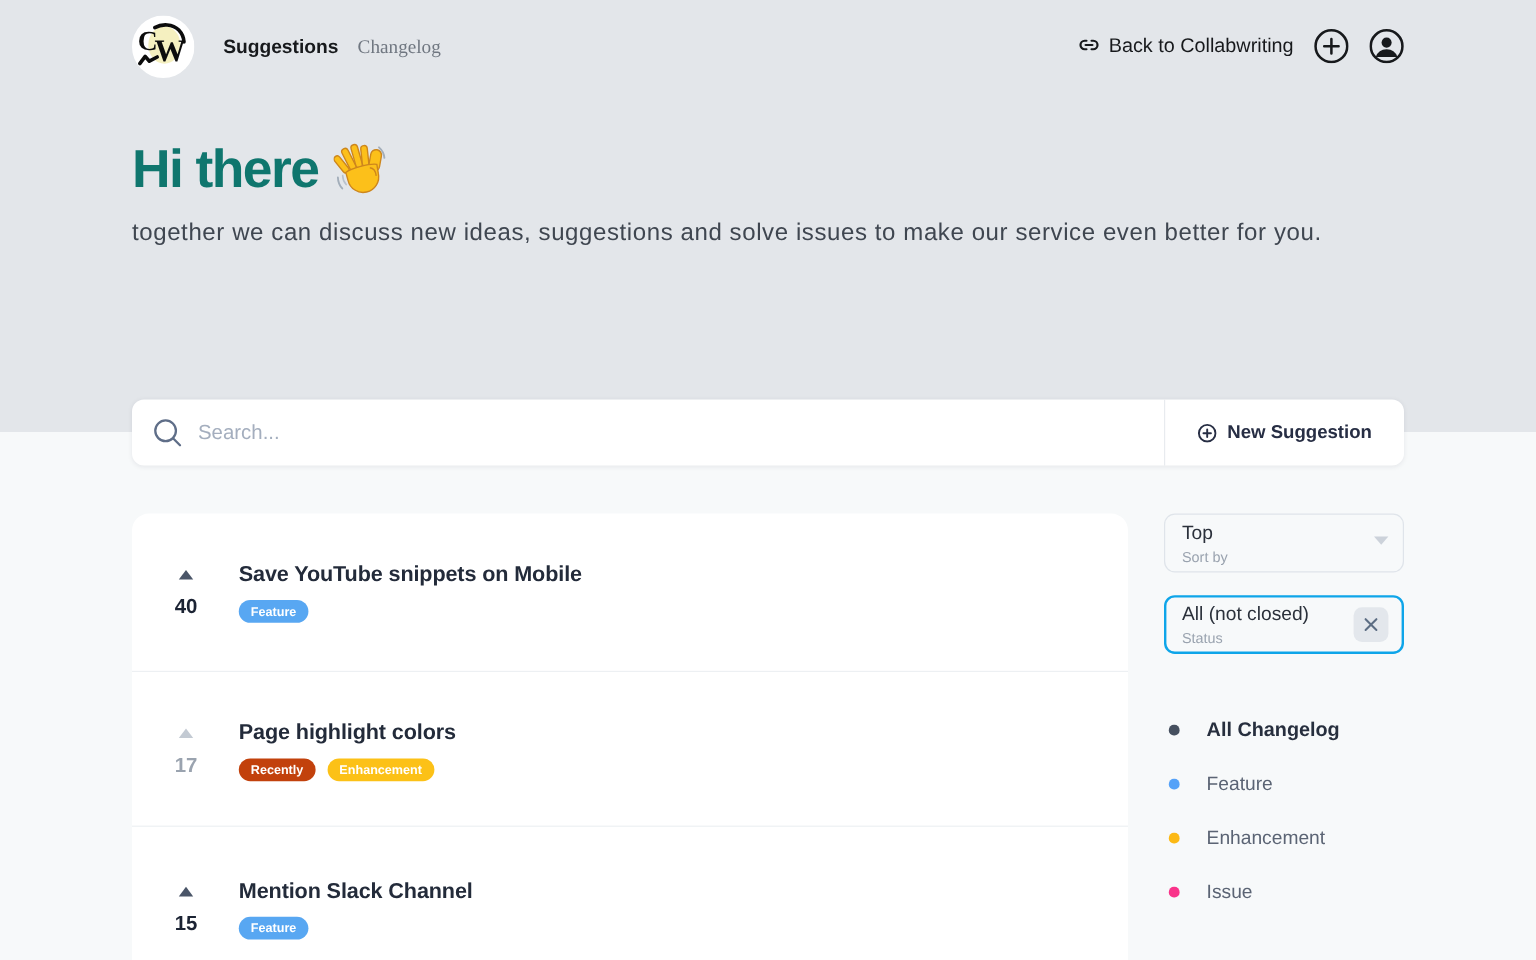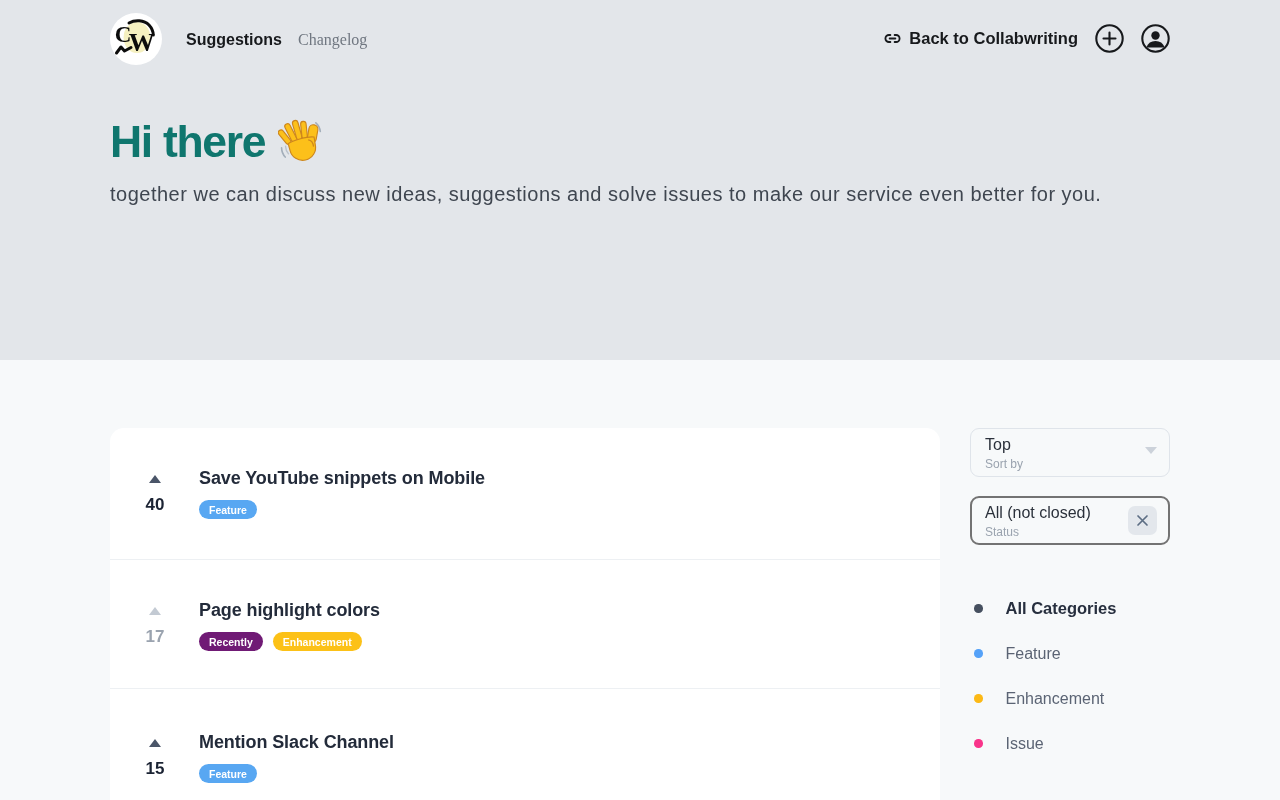--- a/index.html
+++ b/index.html
@@ -5,21 +5,21 @@
 * { margin:0; padding:0; box-sizing:border-box; }
 html,body { width:1280px; height:800px; overflow:hidden; }
 body { font-family:"Liberation Sans", sans-serif; background:#f7f9fa; }
 .hero { background:#e3e6ea; height:360px; position:relative; }
 .wrap { width:1060px; margin:0 auto; }
 header { display:flex; align-items:center; height:80px; padding-top:0; }
 .logo { width:52px; height:52px; margin-top:-2px; }
 .nav { margin-left:24px; font-size:16px; font-weight:700; color:#17191c; }
 .nav .dim { margin-left:16px; color:#707781; font-weight:400;font-family:Liberation Serif, serif; }
 .hright { margin-left:auto; display:flex; align-items:center; margin-top:-4px; }
-.back { font-size:16.5px; color:#17191c; display:flex; align-items:center; gap:8px;font-weight:bold; }
+.back { font-size:16.5px; color:#17191c; display:flex; gap:8px; }
 .circbtn { margin-left:17px; }
 h1 { font-size:44.5px; font-weight:700; color:#0f766e; letter-spacing:-1.3px; margin-top:37px; display:flex; align-items:center; }
 h1 svg { margin-left:13px; margin-top:-2px; }
 .sub { font-size:20px; color:#3f4650; margin-top:16px; letter-spacing:0.5px; }
 .rate { font-size:20px; color:#2a2f36; margin-top:49px; display:flex; align-items:center; gap:8px; letter-spacing:0.2px; }
 .searchbar { position:absolute; left:110px; top:333px; width:1060px; height:55px; background:#fff; border-radius:10px; box-shadow:0 1px 4px rgba(20,30,50,0.08); display:flex; align-items:center; z-index:5; }
 .searchbar .mag { margin-left:17px; }
 .searchbar .ph { margin-left:12px; font-size:17px; color:#a4aebe; flex:1; }
 .sdiv { width:1px; height:55px; background:#e8ebef; }
 .newsug { width:199px; display:flex; align-items:center; justify-content:center; gap:9px; font-size:15.5px; font-weight:700; color:#272e44; }
@@ -32,27 +32,27 @@
 .votecol { width:42px; text-align:center; flex-shrink:0; }
 .tri { width:0; height:0; border-left:6px solid transparent; border-right:6px solid transparent; border-bottom:8px solid #4a5568; display:inline-block; margin-top:7px; }
 .tri.dim { border-bottom-color:#c3cad3; }
 .cnt { font-size:17px; font-weight:700; color:#1b2333; margin-top:8px; }
 .cnt.dim { color:#9aa3af; font-weight:700; }
 .rowbody { margin-left:23px; }
 .rtitle { font-size:18px; font-weight:700; color:#232b3a; letter-spacing:-0.1px; padding-top:0; }
 .tags { margin-top:11px; display:flex; gap:10px; }
 .tag { height:19px; border-radius:10px; color:#fff; font-size:10.5px; font-weight:700; padding:0 10px; display:inline-flex; align-items:center; letter-spacing:0; }
 .t-blue { background:#58a7f2; }
-.t-green { background:#701a75; }
+.t-green { background:#c2410c; }
 .t-yellow { background:#fcc117; }
 .side { width:200px; margin-left:30px; }
 .selbox { border:1px solid #dfe4ea; border-radius:9px; height:49px; padding:7px 14px; position:relative; }
 .selbox .v { font-size:16px; color:#2b313b; }
 .selbox .l { font-size:12px; color:#9aa3af; margin-top:3px; }
-.selbox.active { border:2px solid #737373; margin-top:19px; padding:6px 13px; }
+.selbox.active { border:2px solid #0ea5e9; margin-top:19px; padding:6px 13px; }
 .caret { position:absolute; right:12px; top:18px; width:0; height:0; border-left:6px solid transparent; border-right:6px solid transparent; border-top:7px solid #ccd2da; }
 .xbtn { position:absolute; right:11px; top:8px; width:29px; height:29px; background:#e3e7ec; border-radius:7px; display:flex; align-items:center; justify-content:center; }
 .cats { margin-top:41px; }
 .cat { display:flex; align-items:center; height:45px; }
 .dot { width:8.5px; height:8.5px; border-radius:50%; margin-left:4px; flex-shrink:0; }
 .cat .txt { margin-left:23px; font-size:16px; color:#5b6474; }
 .cat.first .txt { font-size:16.5px; font-weight:700; color:#272f3e; }
 </style>
 </head>
 <body>
@@ -110,20 +110,35 @@
           <g transform="rotate(24 33.5 21)">
               <rect x="29.4" y="11" width="8.6" height="17.5" rx="4.3"></rect>
             </g>
           <path d="M9.2 23.5 C 14 21.2 29.5 21 34.8 23.2 L 34.2 30.5 A 12.4 12.4 0 0 1 9.4 30 Z"></path>
           <path d="M28.7 24.5 q4.2 1.5 3.4 7.5" fill="none"></path>
         </g>
       </svg>
     </h1>
     <div class="sub">together we can discuss new ideas, suggestions and solve issues to make our service even better for you.</div>
   </div>
+  <div class="searchbar">
+    <svg class="mag" width="26" height="26" viewBox="0 0 26 26" fill="none" stroke="#5f6e88" stroke-width="1.9">
+        <circle cx="11" cy="11" r="8.6"></circle>
+        <path d="M17.4 17.4 L23 23" stroke-linecap="round"></path>
+      </svg>
+    <div class="ph">Search...</div>
+    <div class="sdiv"></div>
+    <div class="newsug">
+      <svg width="16" height="16" viewBox="0 0 19 19" fill="none" stroke="#272e44" stroke-width="1.9">
+          <circle cx="9.5" cy="9.5" r="8.2"></circle>
+          <path d="M9.5 5.8 V13.2 M5.8 9.5 H13.2" stroke-linecap="round"></path>
+        </svg>
+      New Suggestion
+    </div>
+  </div>
 </div>
 <div class="content">
   <div class="card">
     <div class="row">
       <div class="votecol"><span class="tri"></span><div class="cnt">40</div></div>
       <div class="rowbody">
         <div class="rtitle">Save YouTube snippets on Mobile</div>
         <div class="tags">
             <span class="tag t-blue">Feature</span>
           </div>
@@ -160,21 +175,21 @@
       <div class="l">Status</div>
       <div class="xbtn">
           <svg width="13" height="13" viewBox="0 0 13 13" stroke="#5d6e84" stroke-width="1.7" stroke-linecap="round">
             <path d="M2 2 L11 11 M11 2 L2 11"></path>
           </svg>
         </div>
     </div>
     <div class="cats">
       <div class="cat first">
           <span class="dot" style="background:#46505f"></span>
-          <span class="txt">All Categories</span>
+          <span class="txt">All Changelog</span>
         </div>
       <div class="cat">
           <span class="dot" style="background:#55a2f8"></span>
           <span class="txt">Feature</span>
         </div>
       <div class="cat">
           <span class="dot" style="background:#fcb915"></span>
           <span class="txt">Enhancement</span>
         </div>
       <div class="cat">

